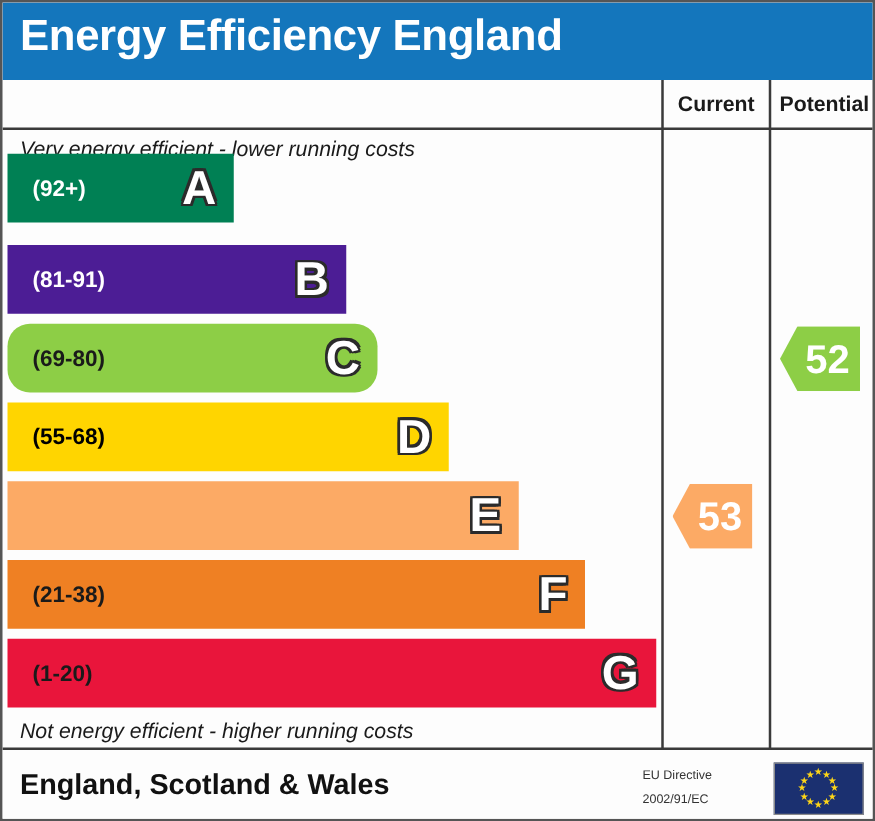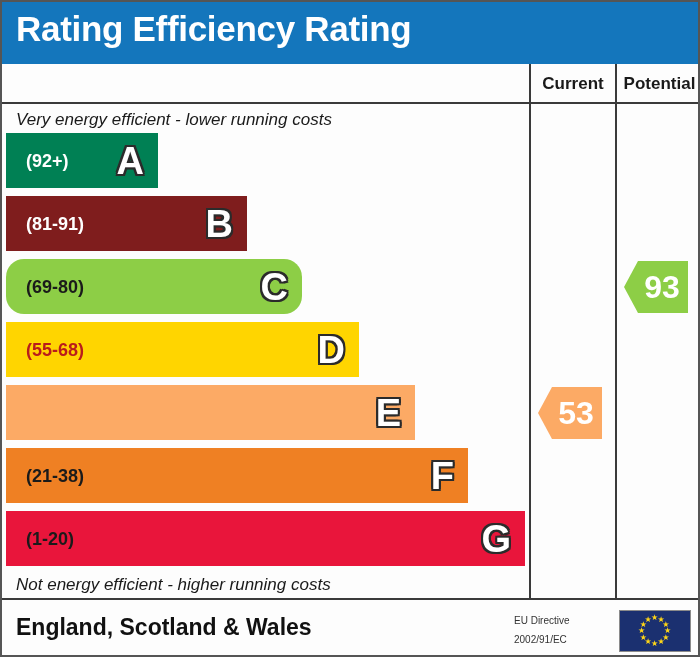--- a/index.html
+++ b/index.html
@@ -201,51 +201,51 @@
     left: -4px;
     top: -4px;
   }
 </style>
 </head>
 <body>
 
 <div id="epc-chart">
 
   <div class="epc-header">
-    <div class="epc-header-title">Rating Efficiency Rating</div>
+    <div class="epc-header-title">Energy Efficiency England</div>
   </div>
 
   <div class="epc-body">
 
     <div class="hdr-rule"></div>
     <div class="foot-rule"></div>
     <div class="col-rule c1"></div>
     <div class="col-rule c2"></div>
 
     <div class="col-head current">Current</div>
     <div class="col-head potential">Potential</div>
 
     <div class="caption bottom">Not energy efficient - higher running costs</div>
     <div class="caption top">Very energy efficient - lower running costs</div>
 
     <div id="bands-layer">
-        <div class="band" style="top: 69px; width: 152px; background: rgb(0, 128, 84); text-align: right;">
+        <div class="band" style="top: 59px; width: 181px; background: rgb(0, 128, 84); text-align: right;">
           <div class="band-range" style="color: rgb(255, 255, 255);">(92+)</div>
           <div class="band-letter">A</div>
         </div>
-        <div class="band" style="top: 132px; width: 241px; background: #7f1d1d;">
+        <div class="band" style="top: 132px; width: 271px; background: #4c1d95;">
           <div class="band-range" style="color: rgb(255, 255, 255);">(81-91)</div>
           <div class="band-letter">B</div>
         </div>
         <div class="band" style="top: 195px; width: 296px; background: rgb(141, 206, 70); border-radius: 18px;">
           <div class="band-range" style="color: rgb(26, 26, 26);">(69-80)</div>
           <div class="band-letter">C</div>
         </div>
         <div class="band" style="top: 258px; width: 353px; background: rgb(255, 213, 0);">
-          <div class="band-range" style="color: #b91c1c;">(55-68)</div>
+          <div class="band-range" style="color: #000000;">(55-68)</div>
           <div class="band-letter">D</div>
         </div>
         <div class="band" style="top: 321px; width: 409px; background: rgb(252, 170, 101);">
           <div class="band-range" style="color: rgb(26, 26, 26); margin-top: 48px;">(39-54)</div>
           <div class="band-letter">E</div>
         </div>
         <div class="band" style="top: 384px; width: 462px; background: rgb(239, 128, 35);">
           <div class="band-range" style="color: rgb(26, 26, 26);">(21-38)</div>
           <div class="band-letter">F</div>
         </div>
@@ -253,21 +253,21 @@
           <div class="band-range" style="color: rgb(26, 26, 26);">(1-20)</div>
           <div class="band-letter">G</div>
         </div>
       </div>
 
     <div id="markers-layer">
         <div class="score-marker" style="left: 536px; top: 323px; background: rgb(252, 170, 101);">
           <span>53</span>
         </div>
         <div class="score-marker" style="left: 622px; top: 197px; background: rgb(141, 206, 70);">
-          <span>93</span>
+          <span>52</span>
         </div>
       </div>
   </div>
 
   <div class="epc-footer">
     <div class="footer-region">England, Scotland &amp; Wales</div>
     <div class="footer-directive">
       <div>EU Directive</div>
       <div>2002/91/EC</div>
     </div>

